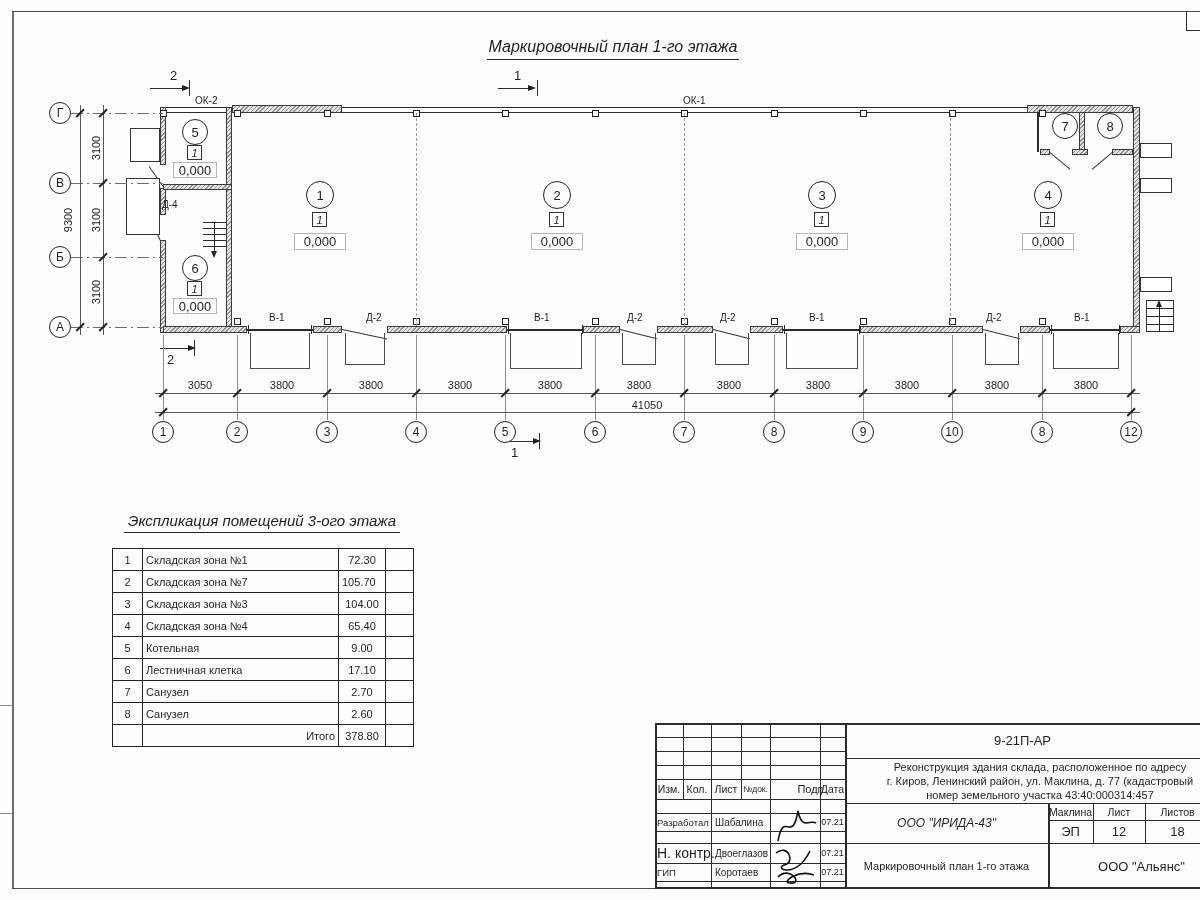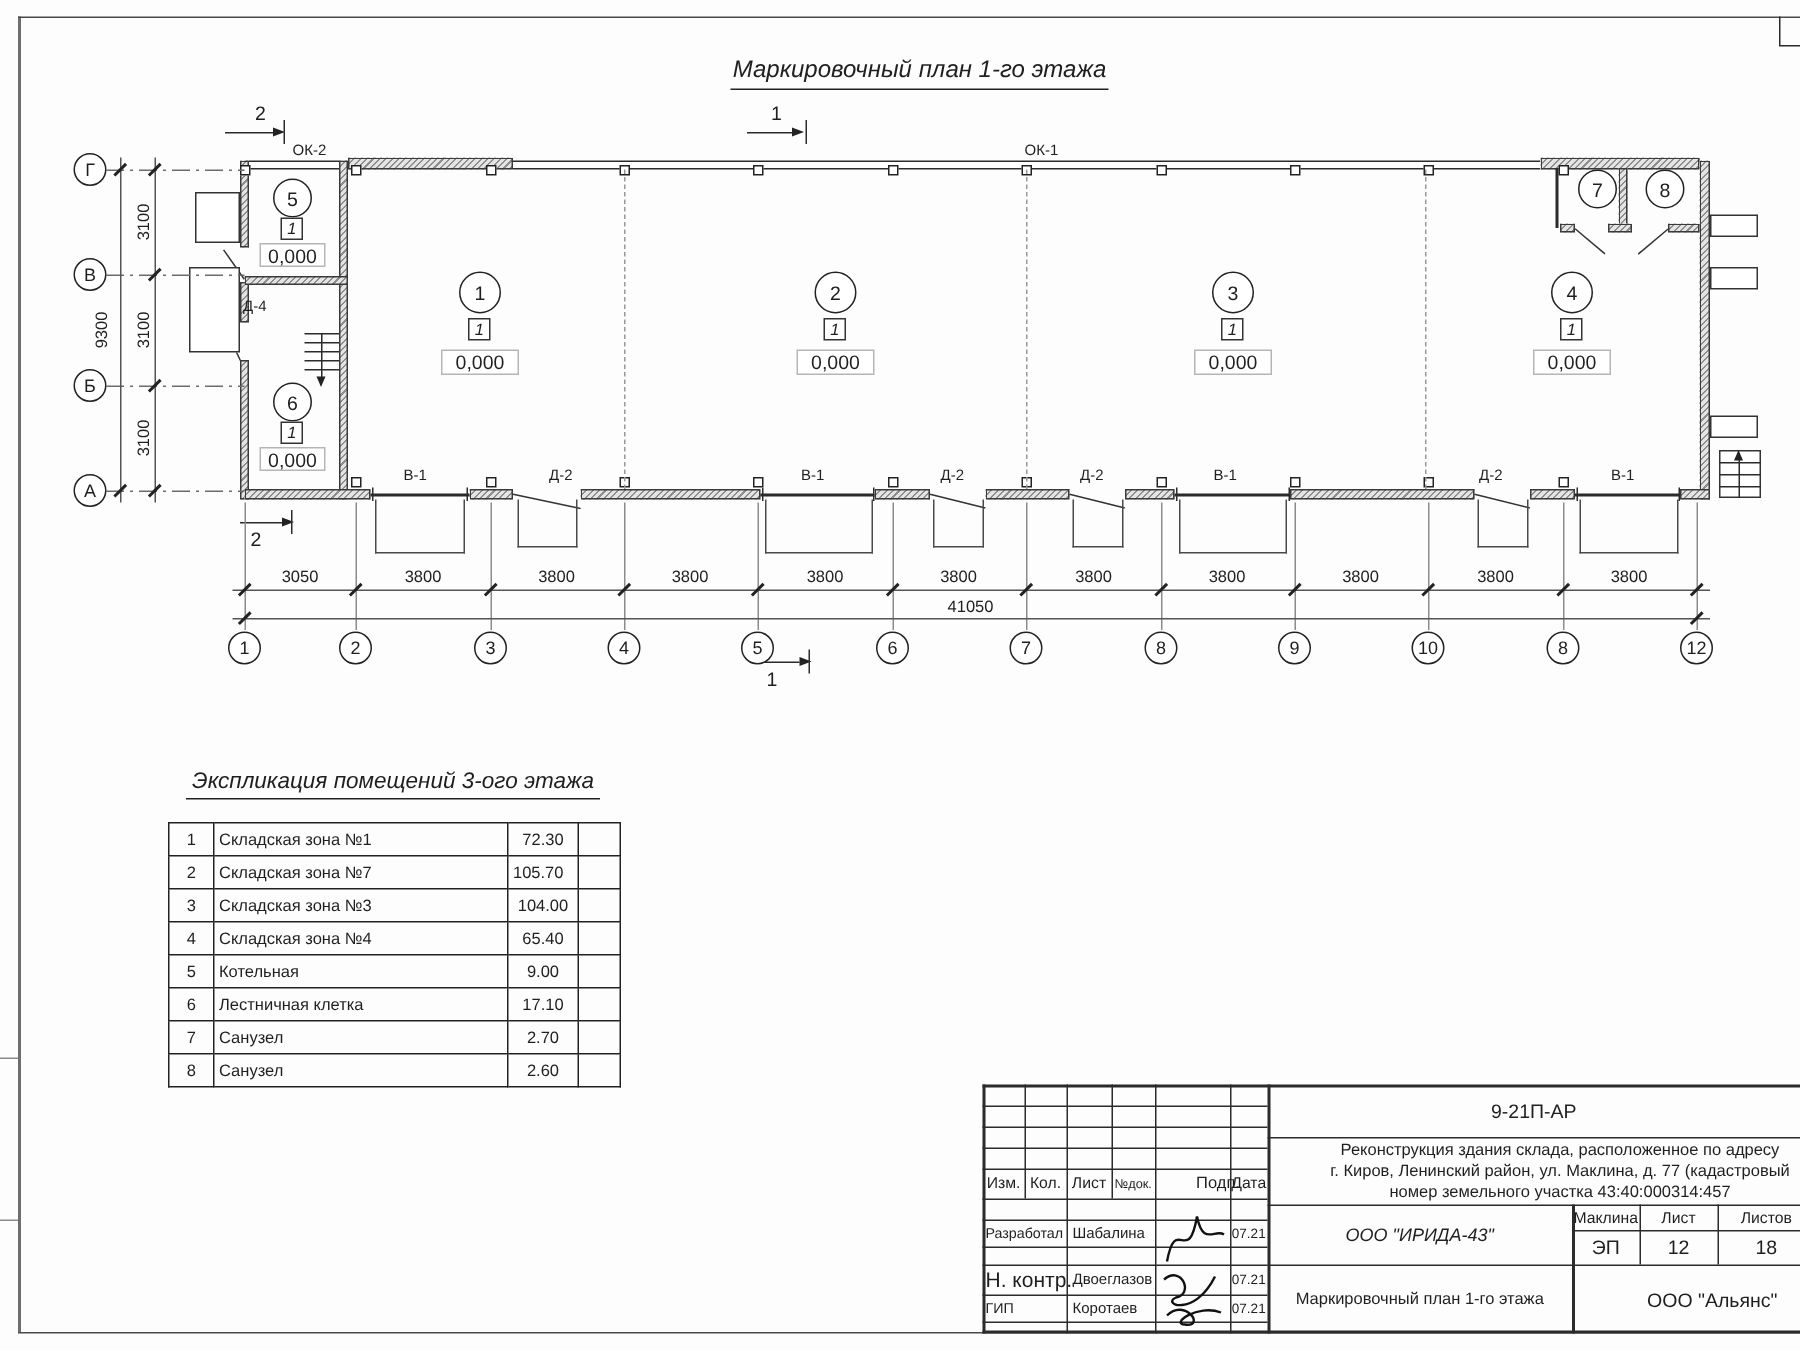--- a/index.html
+++ b/index.html
@@ -333,20 +333,26 @@
     <td>Санузел</td>
     <td style="text-align:center">2.70</td>
     <td></td>
   </tr>
   <tr style="height:22px">
     <td style="text-align:center">8</td>
     <td>Санузел</td>
     <td style="text-align:center">2.60</td>
     <td></td>
   </tr>
+  <tr style="height:22px">
+    <td></td>
+    <td style="text-align:right">Итого</td>
+    <td style="text-align:center">378.80</td>
+    <td></td>
+  </tr>
 </tbody>
   </table>
 
 <div class="p" style="left:655px;top:723px;width:580px;height:166px">
 
   <div class="vl" style="left:0;top:0;height:166px;width:2px"></div>
   <div class="hl" style="left:0;top:0;width:580px;height:2px"></div>
   <div class="hl" style="left:0;top:164px;width:580px;height:2px"></div>
   <div class="vl" style="left:190px;top:0;height:166px;width:2px"></div>
 

